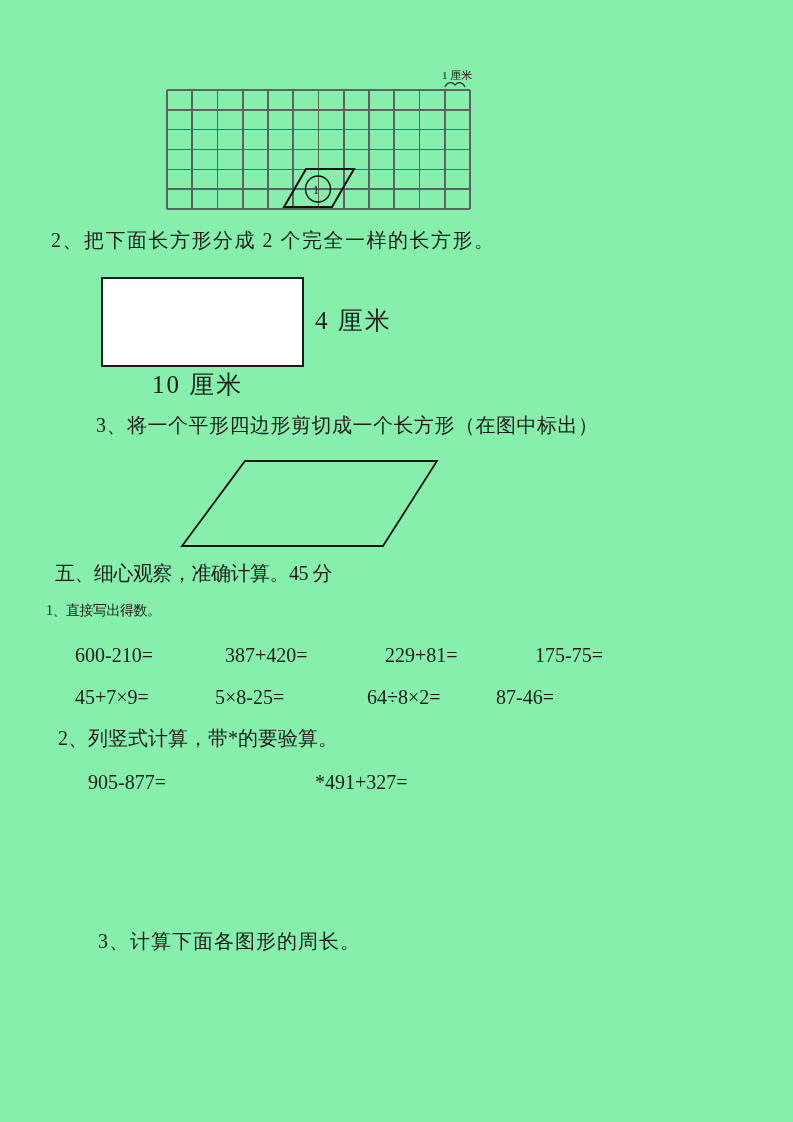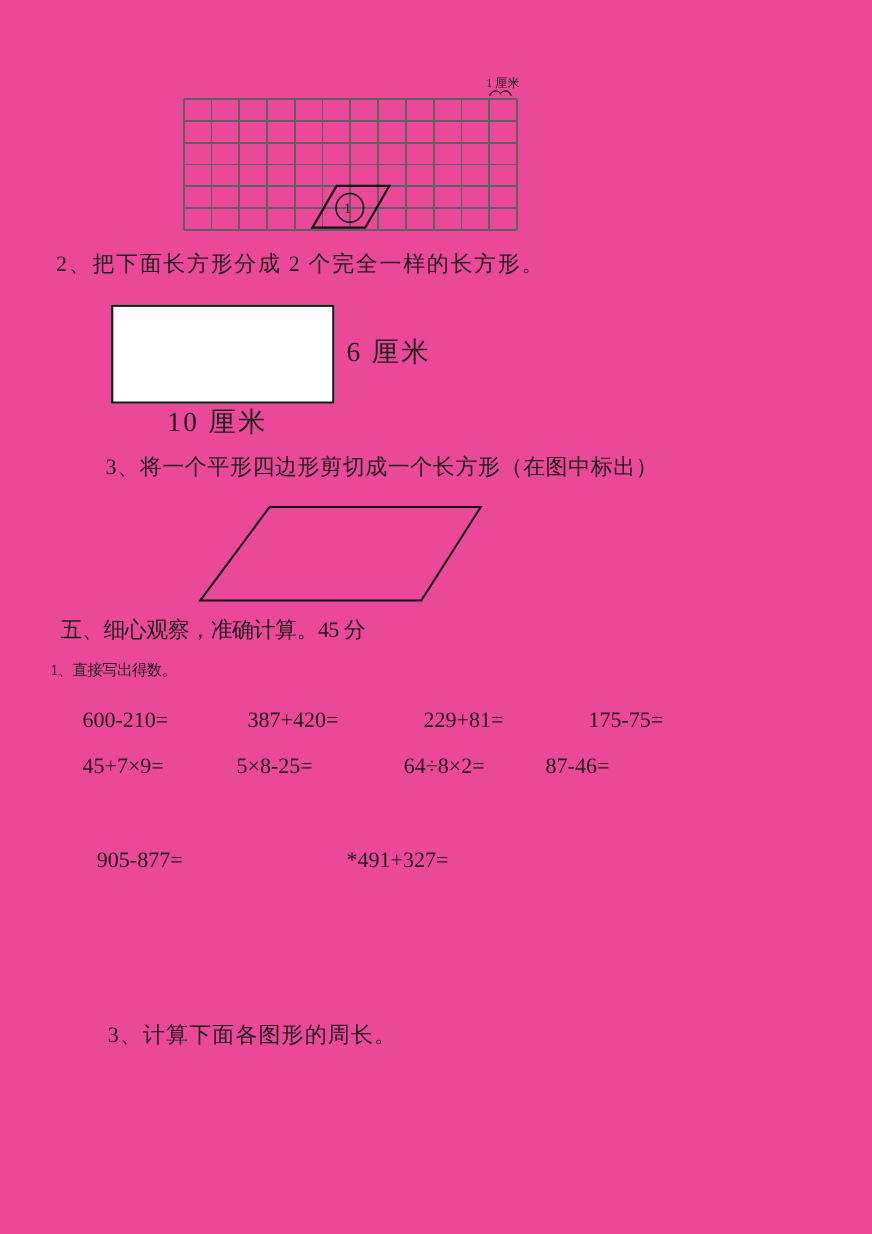--- a/index.html
+++ b/index.html
@@ -1,17 +1,17 @@
 <!DOCTYPE html>
 <html><head>
 <meta charset="utf-8">
 <style>
   html,body{margin:0;padding:0;background:#fff;}
   .page{
-    position:relative;width:793px;height:1122px;background:#ec4899;overflow:hidden;
+    position:relative;width:793px;height:1122px;background:#86efac;overflow:hidden;
     font-family:"Liberation Serif","DejaVu Serif",serif;color:#1c1c1c;
   }
   .abs{position:absolute;line-height:1;white-space:nowrap;}
   .heading{font-size:20px;}
   .expr{font-size:20px;}
   .cm-label{font-size:25px;letter-spacing:2px;}
   .rect-figure{
     position:absolute;left:101px;top:277px;width:199px;height:86px;
     border:2px solid #1a1a1a;background:#fff;
   }
@@ -34,21 +34,21 @@
       <polygon points="156,109 204,109 182,147 134,147" fill="none" stroke="#111" stroke-width="2" transform="translate(-17,-30)"></polygon>
       <ellipse cx="151" cy="99" rx="12.5" ry="13" fill="none" stroke="#111" stroke-width="1.4"></ellipse>
       <text x="149" y="104" font-size="13" text-anchor="middle" fill="#1c1c1c">1</text>
     </g>
   </svg>
 
   <div class="abs heading ls15" style="left:51px;top:230px;">2、把下面长方形分成 2 个完全一样的长方形。</div>
 
   <div class="rect-figure"></div>
 
-  <div class="abs cm-label" style="left:315px;top:308px;">6 厘米</div>
+  <div class="abs cm-label" style="left:315px;top:308px;">4 厘米</div>
   <div class="abs cm-label" style="left:152px;top:372px;">10 厘米</div>
 
   <div class="abs heading ls05" style="left:60px;top:415px;margin-left:36px;">3、将一个平形四边形剪切成一个长方形（在图中标出）</div>
 
   <svg style="left:175px;top:455px;" width="270" height="96" viewBox="0 0 270 96">
     <polygon points="70,6 262,6 208,91 7,91" fill="none" stroke="#111" stroke-width="1.8"></polygon>
   </svg>
 
   <div class="abs heading lsn05" style="left:55px;top:563px;">五、细心观察，准确计算。45 分</div>
 
@@ -57,19 +57,20 @@
   <div class="abs expr" style="left:75px;top:645px;">600-210=</div>
   <div class="abs expr" style="left:225px;top:645px;">387+420=</div>
   <div class="abs expr" style="left:385px;top:645px;">229+81=</div>
   <div class="abs expr" style="left:535px;top:645px;">175-75=</div>
 
   <div class="abs expr" style="left:75px;top:687px;">45+7×9=</div>
   <div class="abs expr" style="left:215px;top:687px;">5×8-25=</div>
   <div class="abs expr" style="left:367px;top:687px;">64÷8×2=</div>
   <div class="abs expr" style="left:496px;top:687px;">87-46=</div>
 
+  <div class="abs heading" style="left:58px;top:728px;">2、列竖式计算，带*的要验算。</div>
 
   <div class="abs expr" style="left:88px;top:772px;">905-877=</div>
   <div class="abs expr" style="left:315px;top:772px;">*491+327=</div>
 
   <div class="abs heading ls1" style="left:98px;top:931px;text-align:center;">3、计算下面各图形的周长。</div>
 
 </div>
 
 </body></html>

